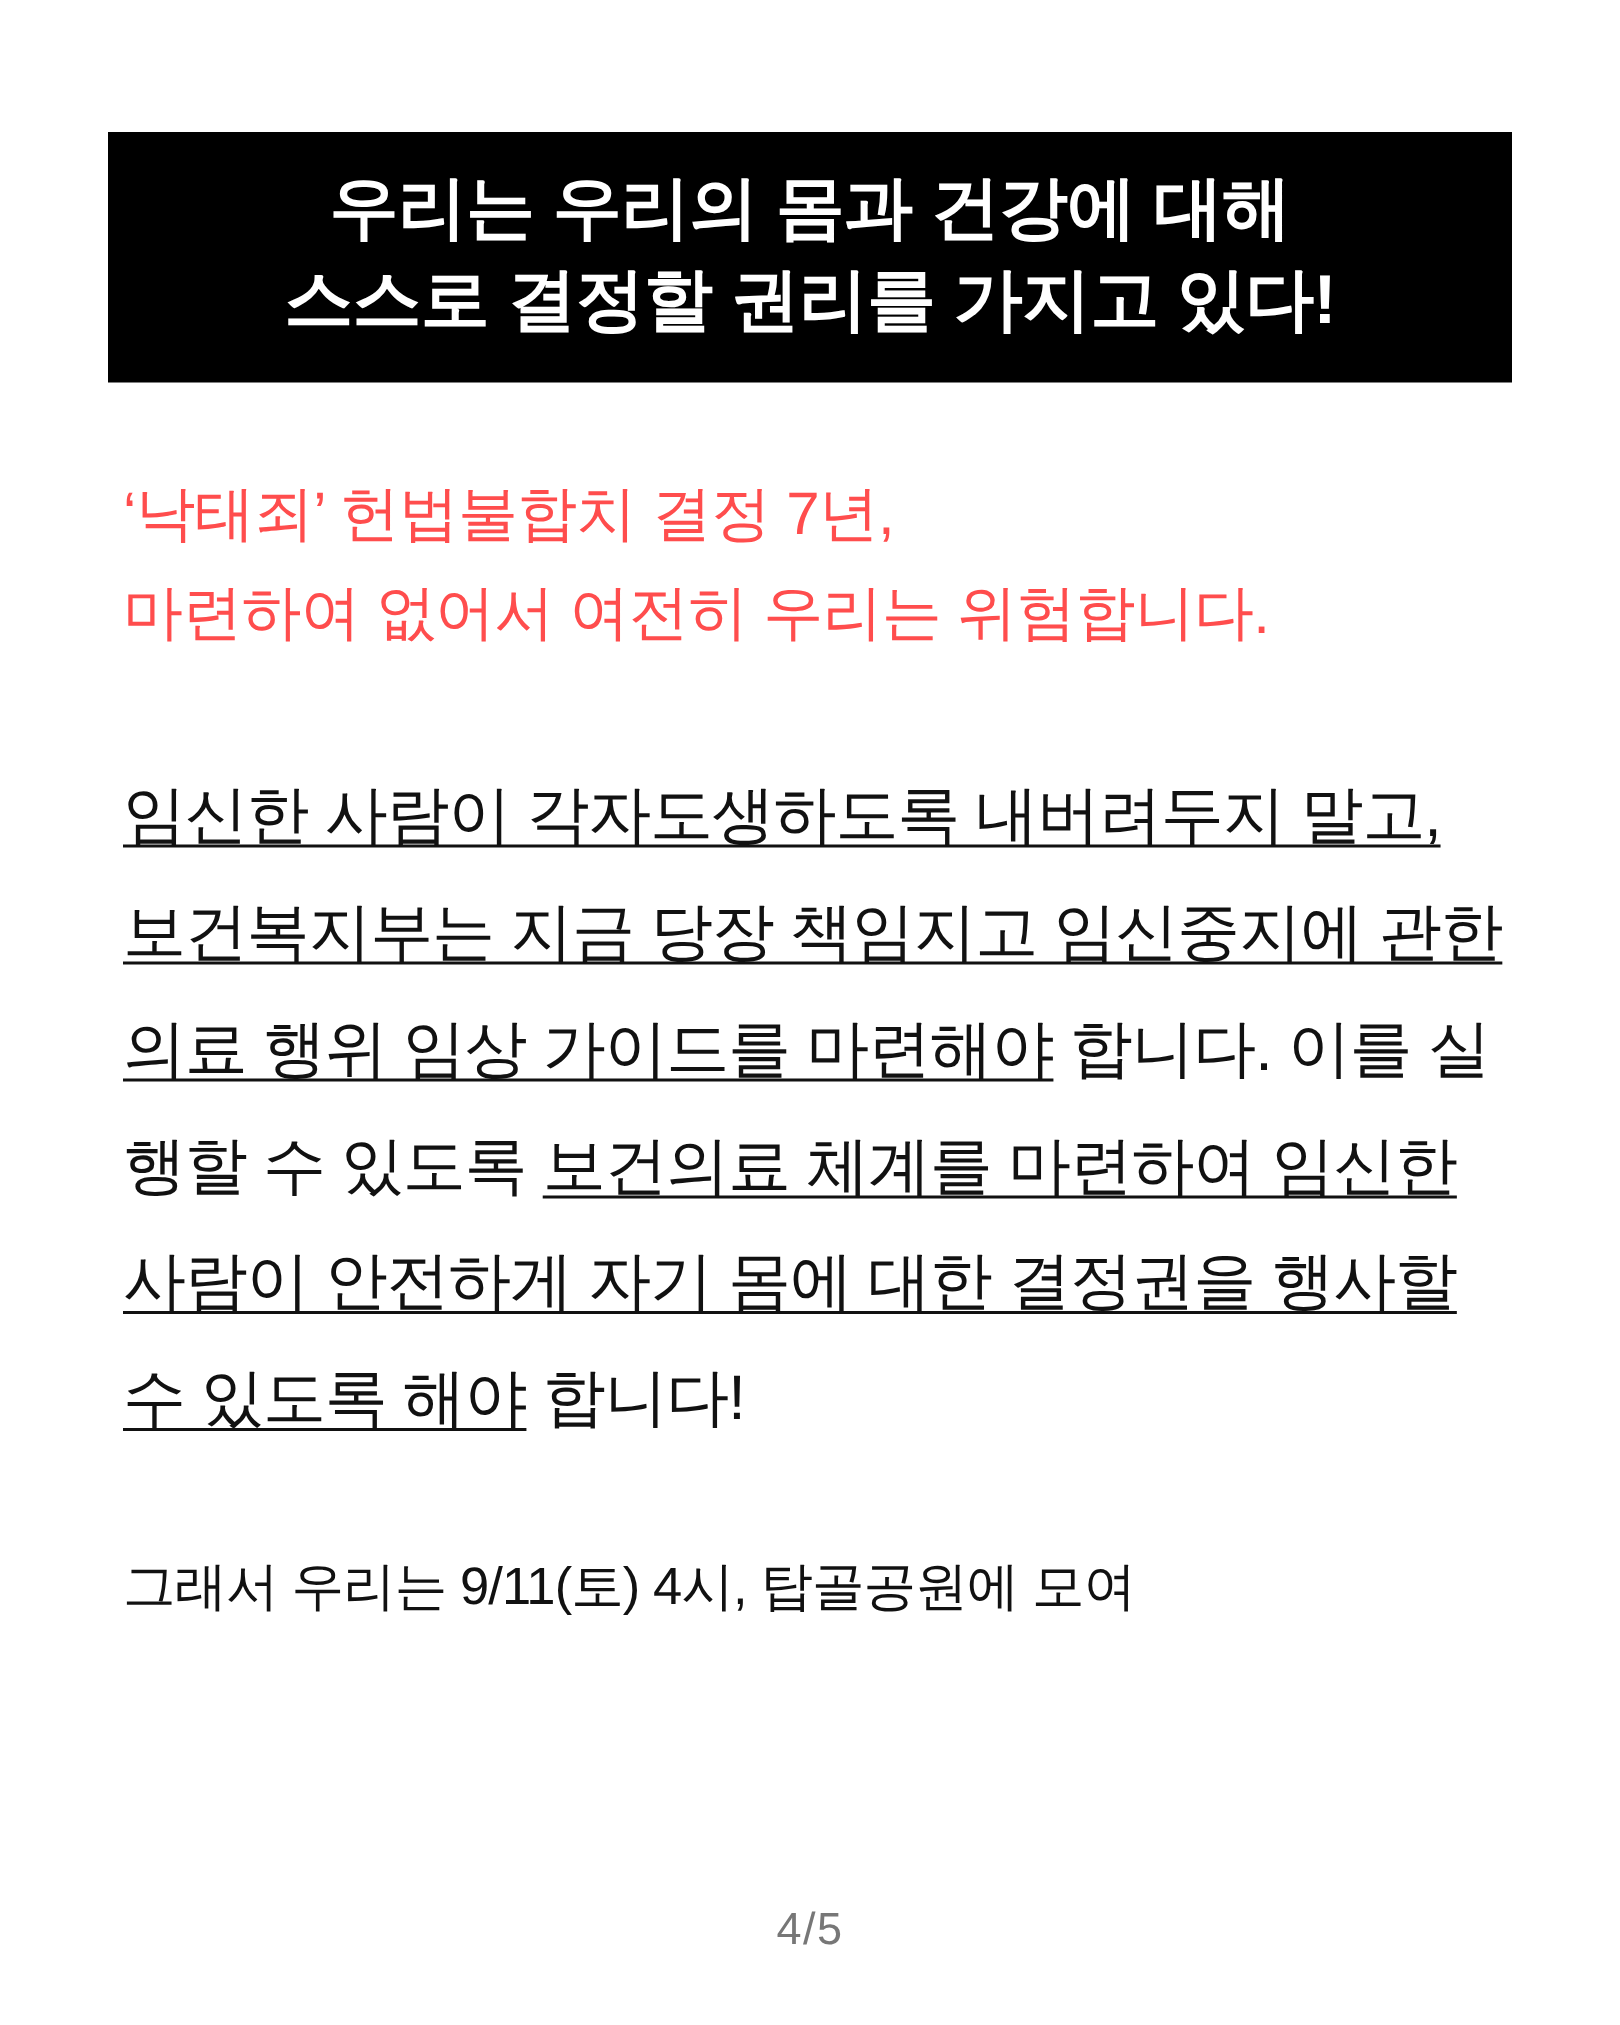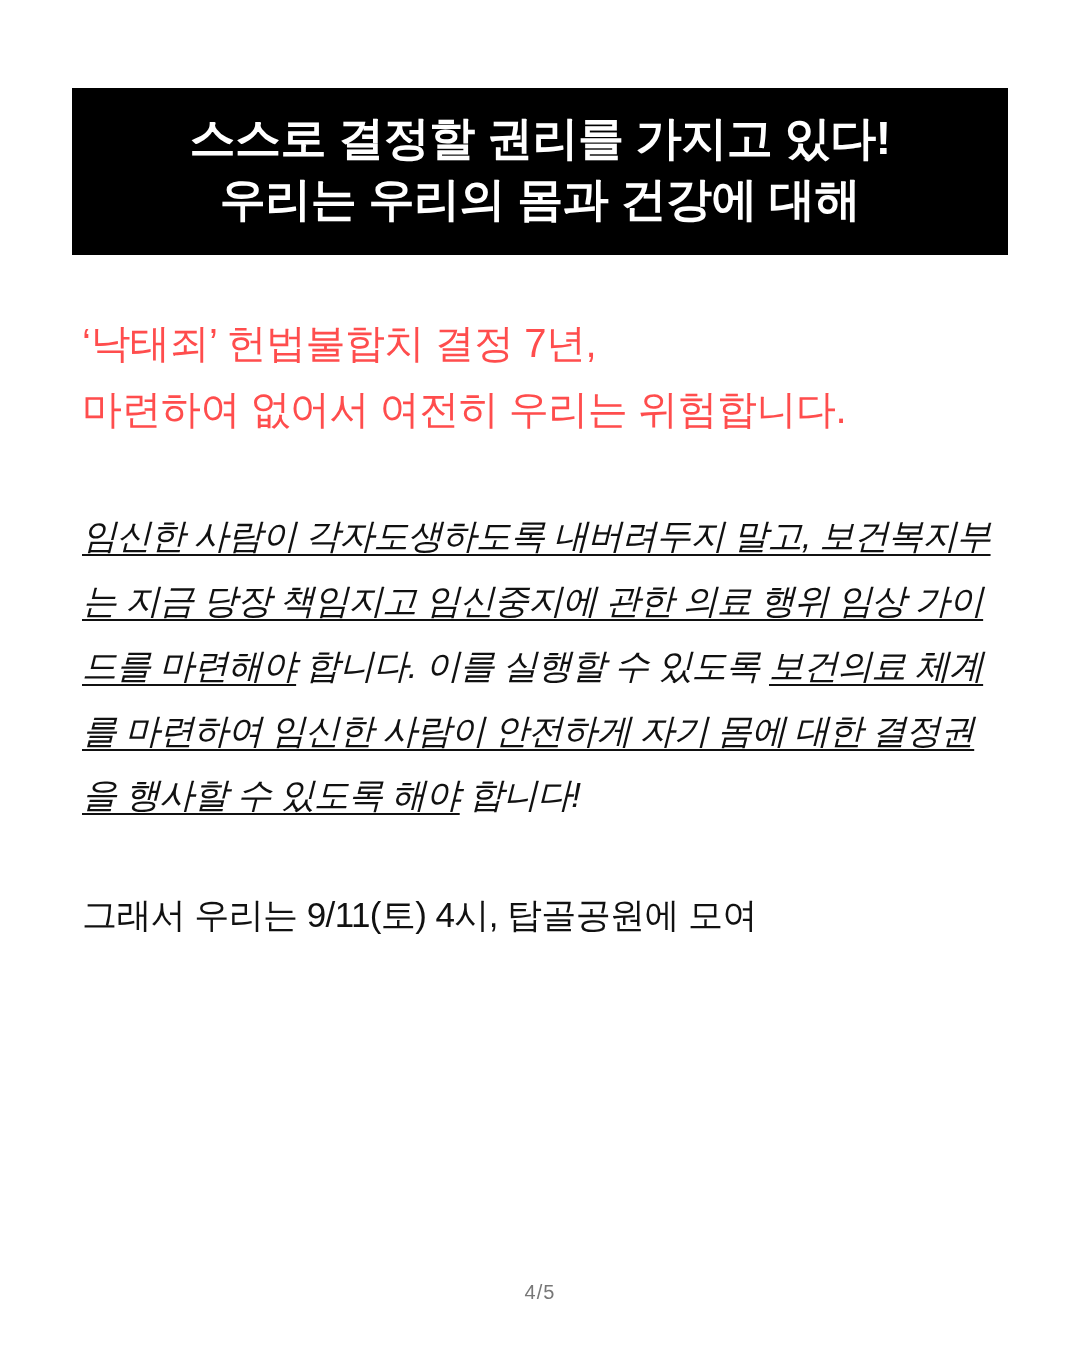--- a/index.html
+++ b/index.html
@@ -49,25 +49,24 @@
     letter-spacing: -0.5px;
   }
   .lead .lead-line {
     display: block;
   }
 
   
   .body-block {
     margin: 62px 0 0 82px;
     width: 920px;
-    font-size: 35px;
+    font-size: 42px;
     line-height: 1.85;
     letter-spacing: -0.8px;
     color: #111111;
-    font-style: italic;
   }
   .body-block .seg-underline {
     text-decoration: underline;
     text-decoration-thickness: 2px;
     text-underline-offset: 6px;
   }
   .body-block .seg-plain {
     text-decoration: none;
   }
 
@@ -84,33 +83,33 @@
     display: block;
   }
 
   
   .page-number {
     position: absolute;
     left: 0;
     right: 0;
     bottom: 46px;
     text-align: center;
-    font-size: 20px;
+    font-size: 30px;
     color: #777777;
     letter-spacing: 1px;
   }
 </style>
 </head>
 <body>
 
 <div class="page">
 
   <div class="headline-banner">
+    <div class="headline-line">우리는 우리의 몸과 건강에 대해</div>
     <div class="headline-line">스스로 결정할 권리를 가지고 있다!</div>
-    <div class="headline-line">우리는 우리의 몸과 건강에 대해</div>
   </div>
 
   <div class="lead">
     <span class="lead-line">‘낙태죄’ 헌법불합치 결정 7년,</span>
     <span class="lead-line">마련하여 없어서 여전히 우리는 위험합니다.</span>
   </div>
 
   <div class="body-block">
     <span class="seg-underline">임신한 사람이 각자도생하도록 내버려두지 말고, 보건복지부는 지금 당장 책임지고 임신중지에 관한 의료 행위 임상 가이드를 마련해야</span><span class="seg-plain"> 합니다. 이를 실행할 수 있도록 </span><span class="seg-underline">보건의료 체계를 마련하여 임신한 사람이 안전하게 자기 몸에 대한 결정권을 행사할 수 있도록 해야</span><span class="seg-plain"> 합니다!</span>
   </div>

